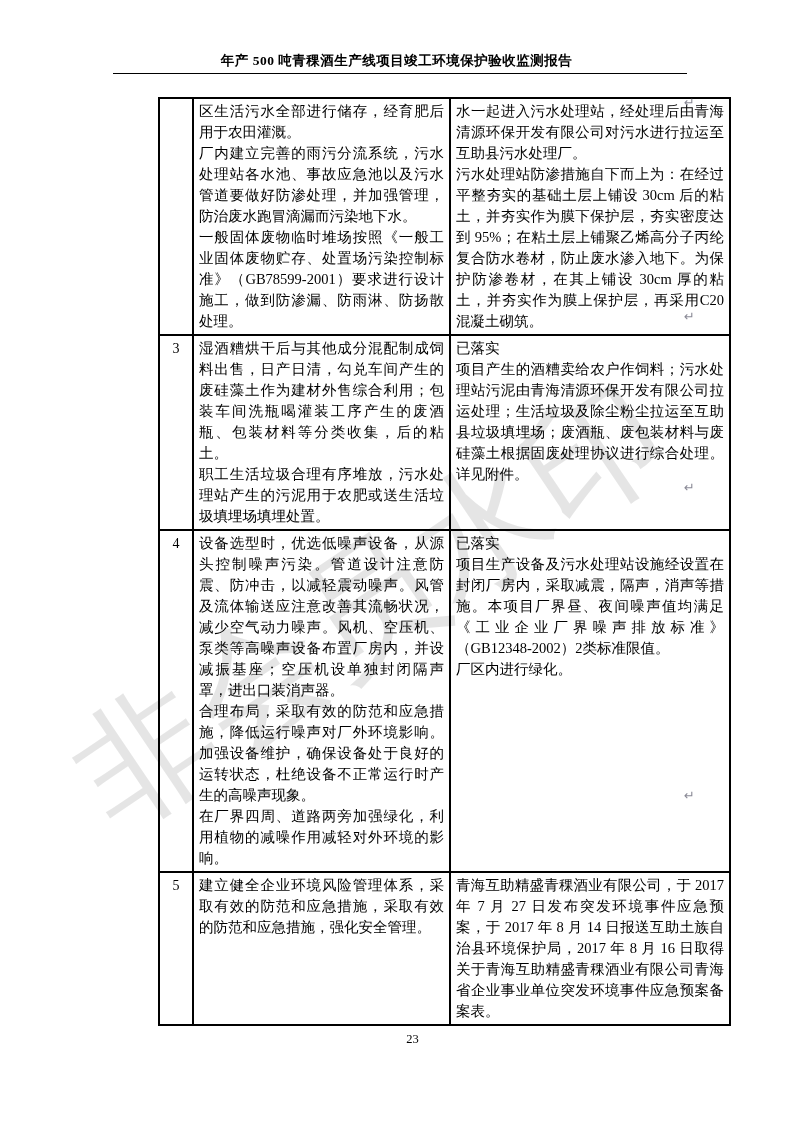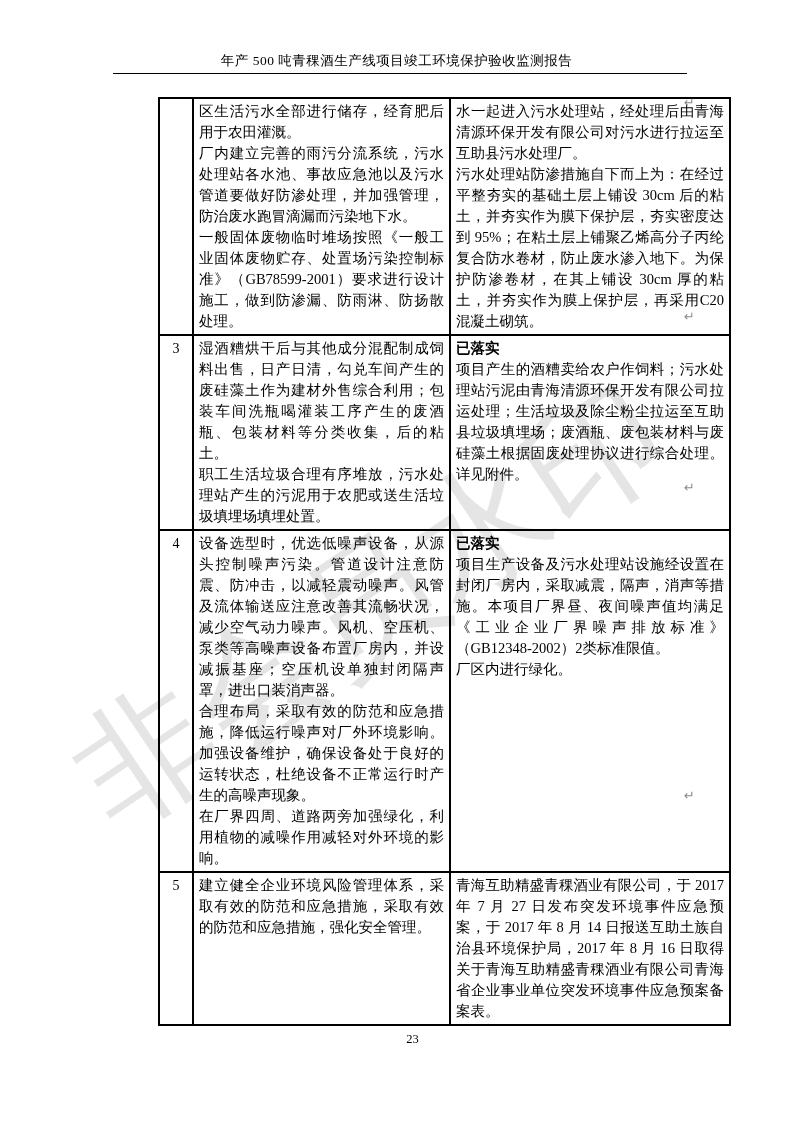--- a/index.html
+++ b/index.html
@@ -8,20 +8,21 @@
     width:793px;height:1122px;
     background:#ffffff;
     font-family:"Liberation Serif","DejaVu Serif",serif;
     color:#000;
     overflow:hidden;
   }
   .doc-title{
     position:absolute;top:52px;left:0;width:793px;
     text-align:center;font-size:13.5px;letter-spacing:0.5px;
     color:#000;
+    font-weight:bold;
   }
   .header-rule{
     position:absolute;top:73px;left:113px;width:574px;
     border-top:1.5px solid #000;height:0;
   }
   .watermark{
     position:absolute;left:20px;top:535px;width:700px;
     text-align:center;
     font-size:135px;line-height:140px;
     color:rgba(0,0,0,0.10);
@@ -52,21 +53,21 @@
   tr.tr3{height:109px;}
   td.num{
     text-align:center;vertical-align:middle;
     font-size:14px;padding:0;
   }
   .para{
     white-space:pre-wrap;
     text-align:justify;
   }
   .label{
-    font-weight:bold;
+    font-weight:normal;
     white-space:pre-wrap;
   }
   td.vmid{vertical-align:middle;}
   .return-mark{
     position:absolute;left:684px;
     font-size:13px;line-height:13px;color:#8a8a96;
     font-family:"DejaVu Sans",sans-serif;
   }
   .rm0{top:96px;}
   .rm1{top:310px;}

